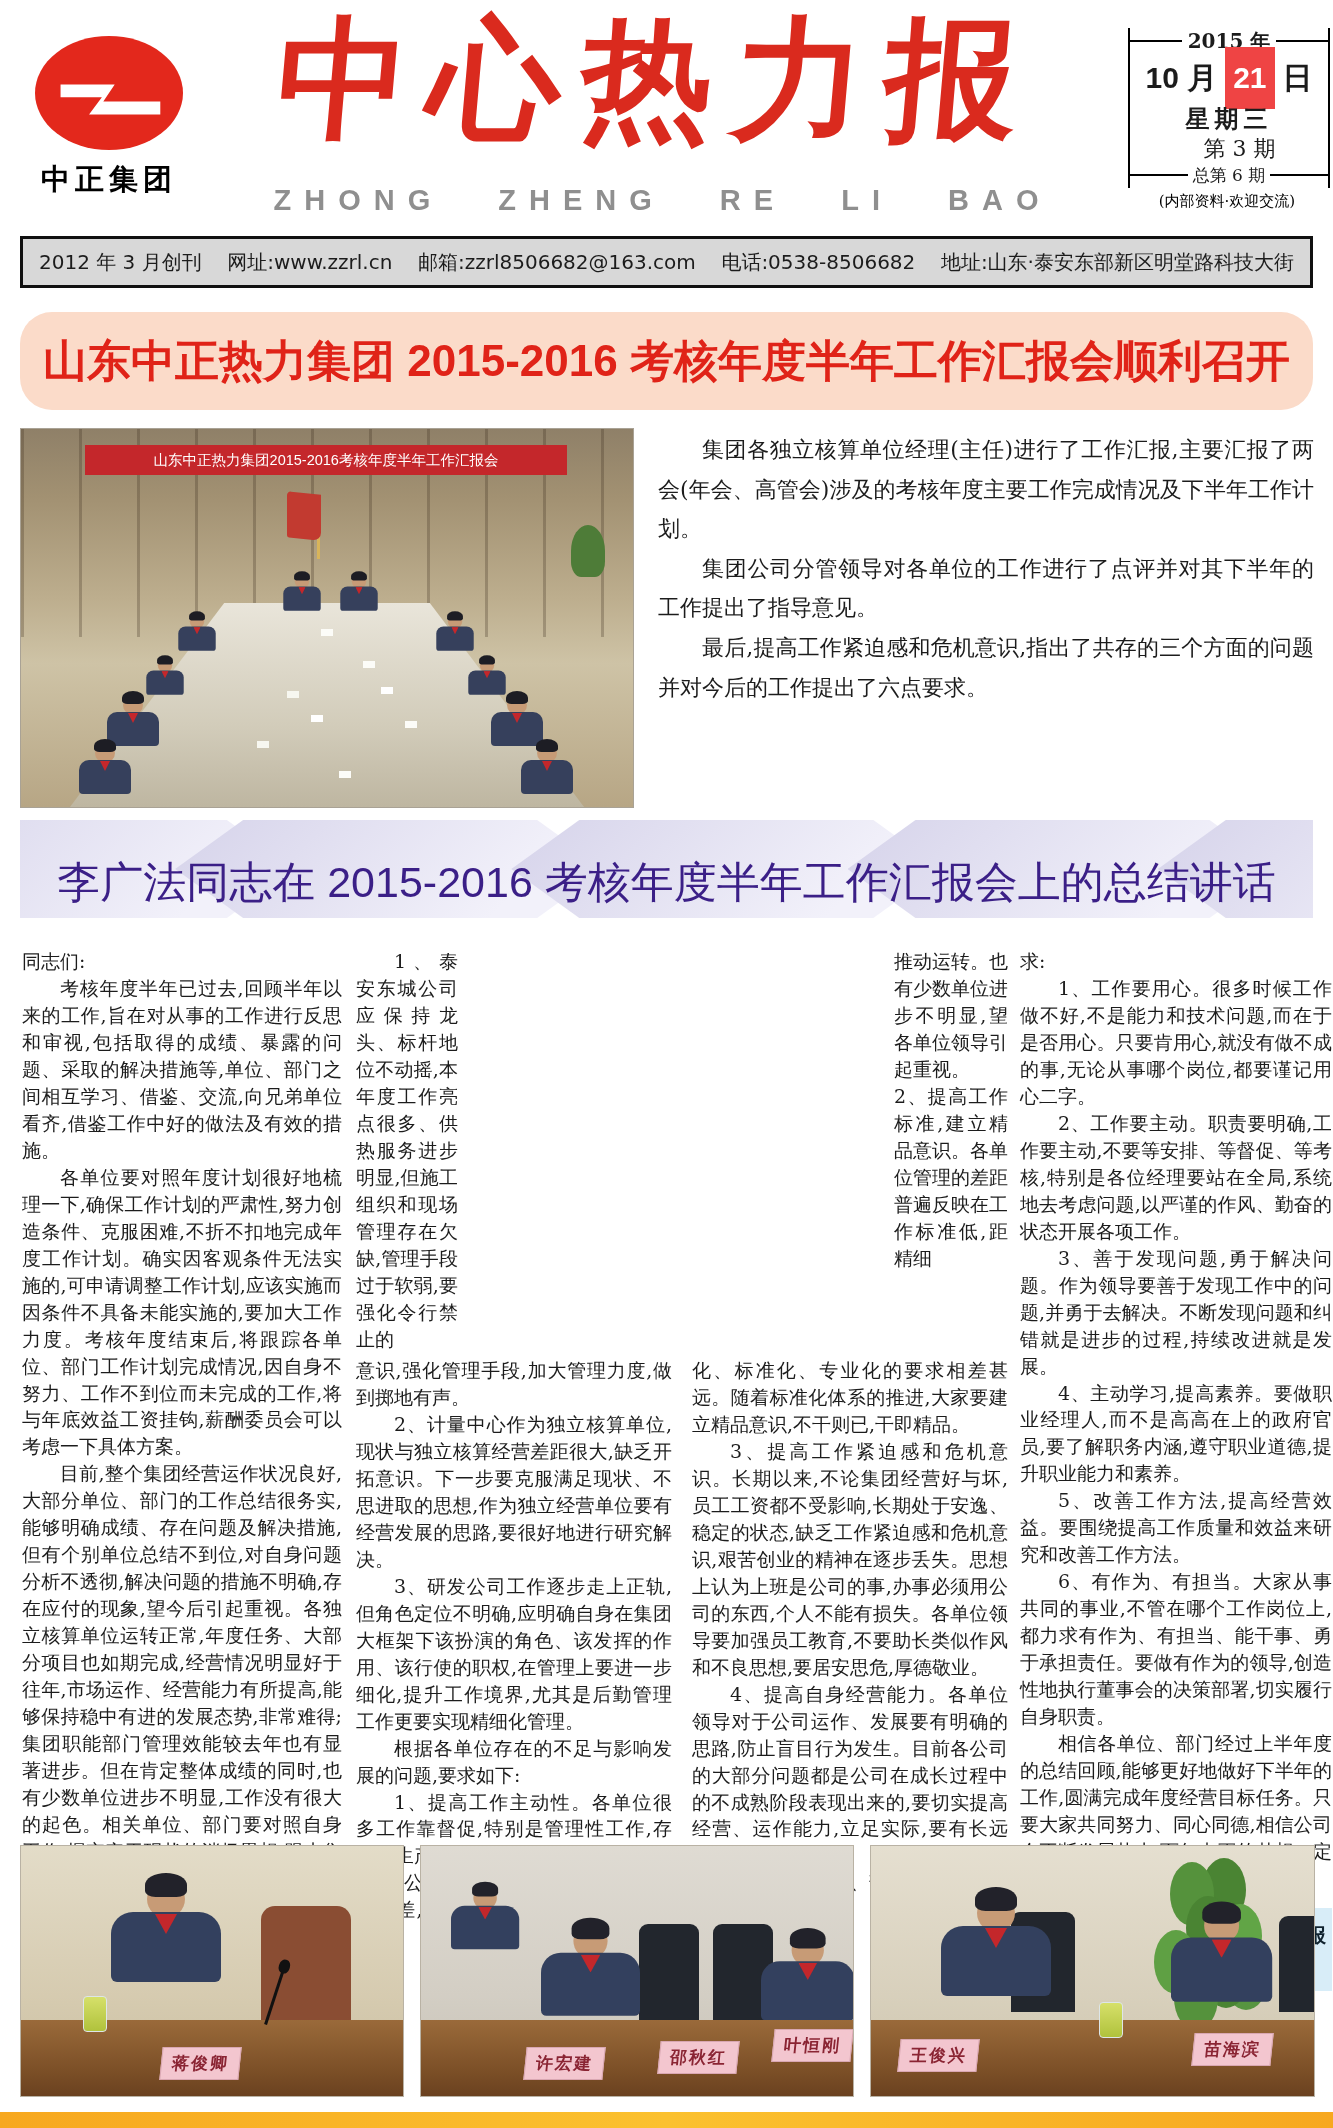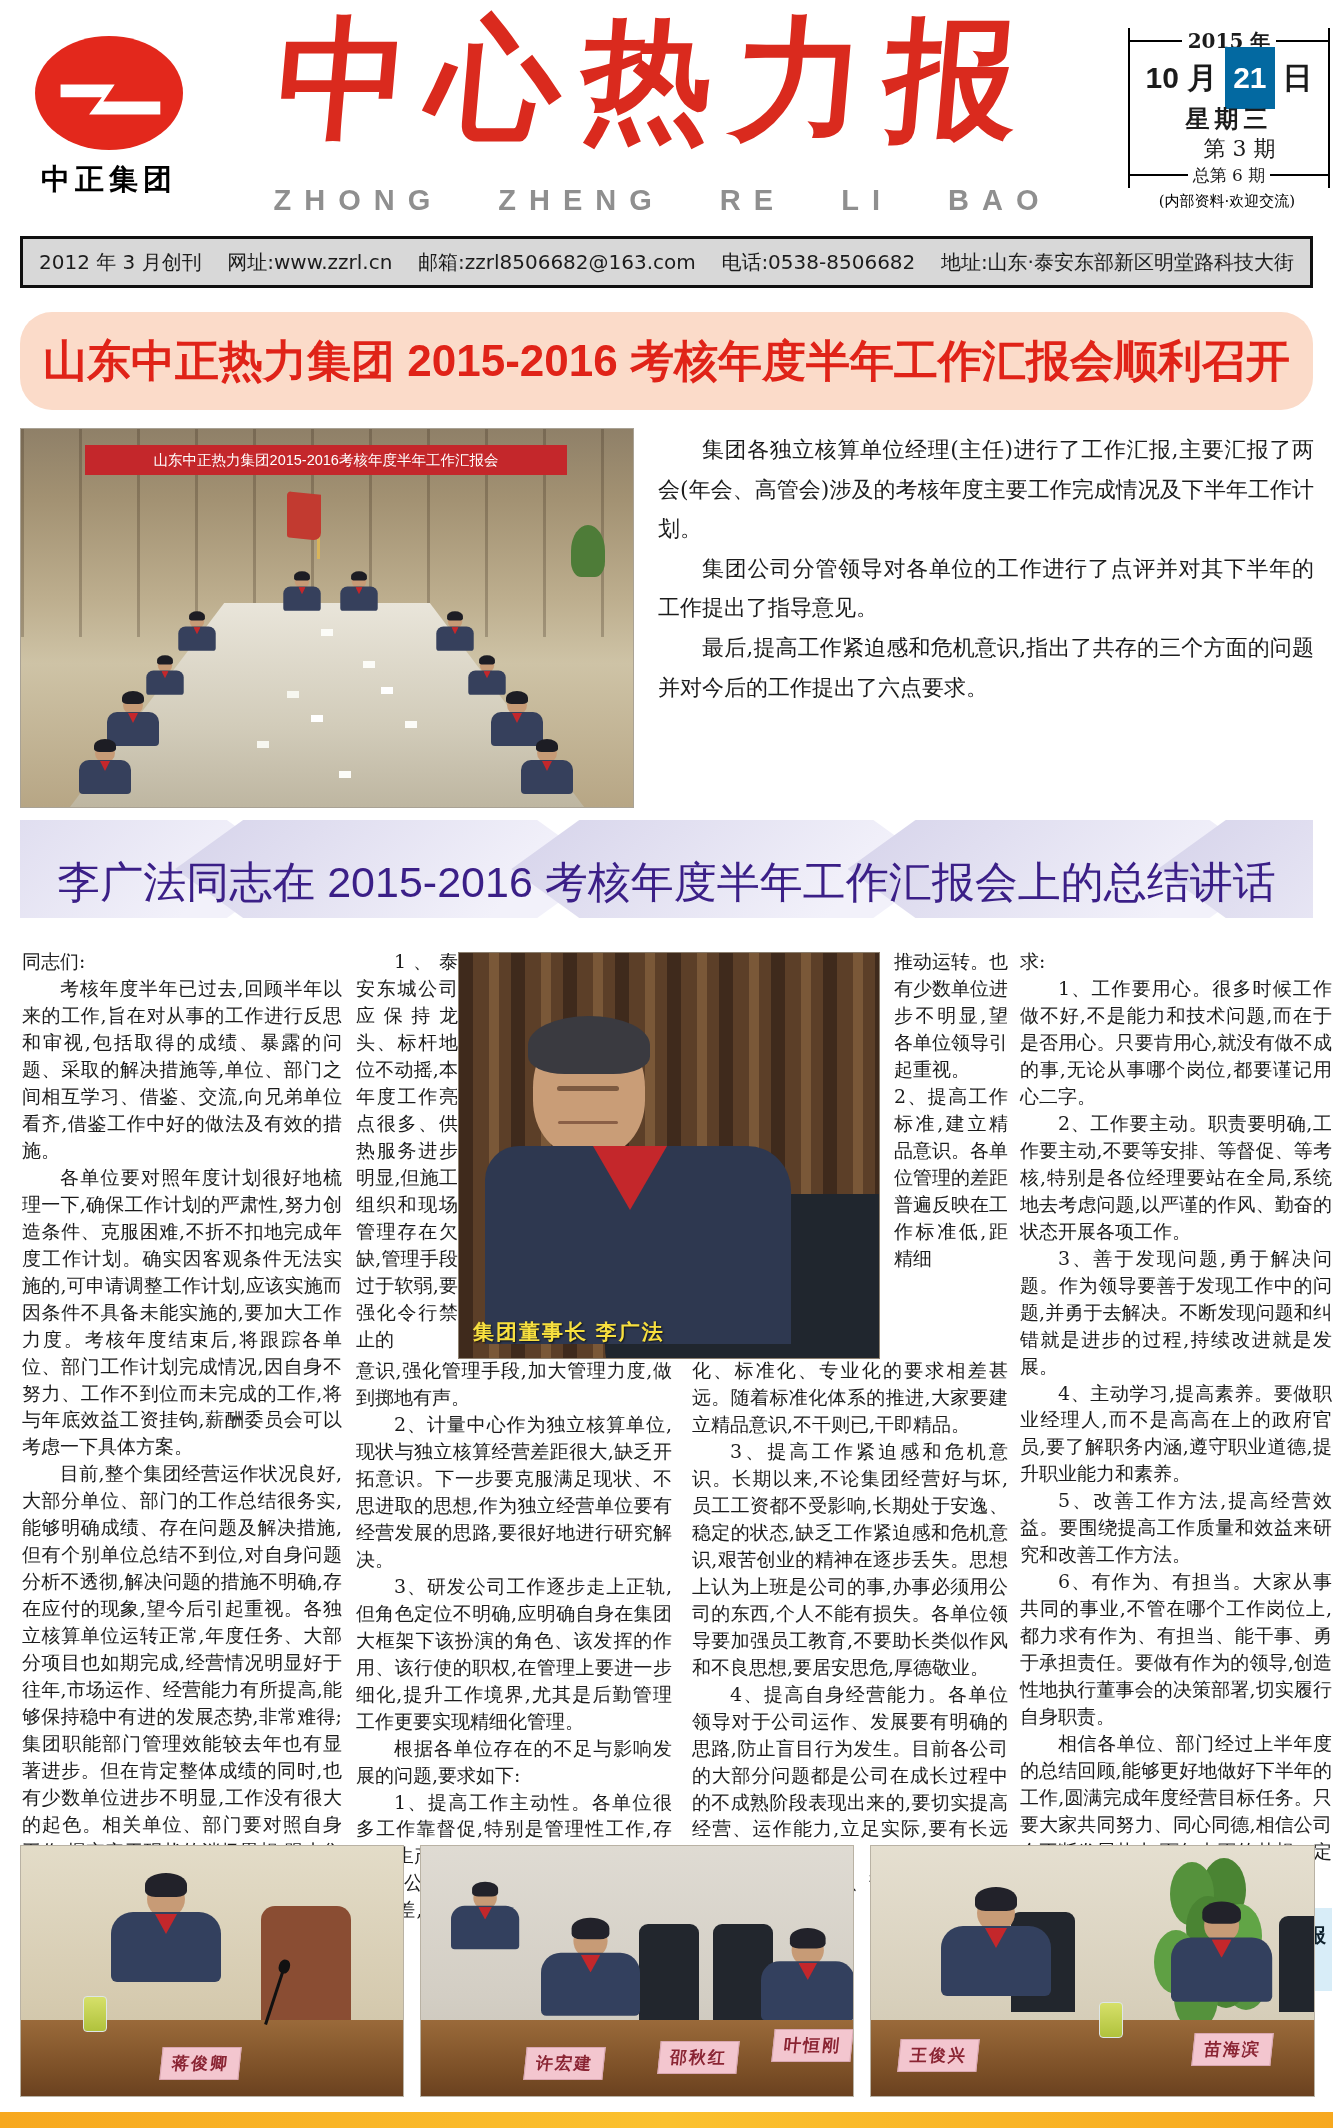--- a/index.html
+++ b/index.html
@@ -15,21 +15,21 @@
   .paper-title{position:absolute;left:205px;top:6px;width:905px;text-align:center;font-size:132px;font-weight:900;
                color:#DA2A1E;letter-spacing:20px;line-height:1.1;transform:skewX(-5deg);white-space:nowrap;}
   .paper-pinyin{position:absolute;left:215px;top:184px;width:895px;text-align:center;color:#8F8F8F;font-weight:bold;
                 font-size:29px;letter-spacing:13px;word-spacing:34px;font-family:"Liberation Sans",sans-serif;white-space:nowrap;}
   .date-box{position:absolute;left:1128px;top:28px;width:198px;border-left:2px solid #000;border-right:2px solid #000;background:#fff;}
   .db-row{display:flex;align-items:center;justify-content:center;}
   .hline{flex:1;height:2px;background:#000;}
   .db-year{height:26px;font-size:20px;font-weight:bold;}
   .db-year span{padding:0 6px;white-space:nowrap;}
   .db-day{height:48px;font-size:30px;font-weight:bold;gap:8px;font-family:"Liberation Sans",sans-serif;}
-  .day-num{background:#0369a1;color:#fff;padding:14px 8px;}
+  .day-num{background:#ef4444;color:#fff;padding:14px 8px;}
   .db-week{height:34px;font-size:24px;font-weight:bold;letter-spacing:5px;}
   .db-issue{height:26px;font-size:22px;padding-left:21px;}
   .db-total{height:26px;font-size:17px;}
   .db-total span{padding:0 5px;white-space:nowrap;}
   .date-note{position:absolute;left:1108px;top:192px;width:238px;text-align:center;font-size:15px;color:#000;white-space:nowrap;}
 
   
   .info-bar{position:absolute;left:20px;top:236px;width:1255px;height:46px;background:#D8D8D8;border:3px solid #101010;
             display:flex;align-items:center;justify-content:space-between;padding:0 16px;font-size:20px;
             font-family:"DejaVu Sans",sans-serif;white-space:nowrap;}
@@ -281,28 +281,20 @@
     <p>1、工作要用心。很多时候工作做不好,不是能力和技术问题,而在于是否用心。只要肯用心,就没有做不成的事,无论从事哪个岗位,都要谨记用心二字。</p>
     <p>2、工作要主动。职责要明确,工作要主动,不要等安排、等督促、等考核,特别是各位经理要站在全局,系统地去考虑问题,以严谨的作风、勤奋的状态开展各项工作。</p>
     <p>3、善于发现问题,勇于解决问题。作为领导要善于发现工作中的问题,并勇于去解决。不断发现问题和纠错就是进步的过程,持续改进就是发展。</p>
     <p>4、主动学习,提高素养。要做职业经理人,而不是高高在上的政府官员,要了解职务内涵,遵守职业道德,提升职业能力和素养。</p>
     <p>5、改善工作方法,提高经营效益。要围绕提高工作质量和效益来研究和改善工作方法。</p>
     <p>6、有作为、有担当。大家从事共同的事业,不管在哪个工作岗位上,都力求有作为、有担当、能干事、勇于承担责任。要做有作为的领导,创造性地执行董事会的决策部署,切实履行自身职责。</p>
     <p>相信各单位、部门经过上半年度的总结回顾,能够更好地做好下半年的工作,圆满完成年度经营目标任务。只要大家共同努力、同心同德,相信公司会不断发展壮大,百年中正的梦想一定会实现。</p>
     <div class="credit">本版集团工会、集团综合部摄影报道</div>
   </div>
 
-  <div class="photo2">
-    <div class="p2-sofa"></div>
-    <div class="p2-person">
-      <div class="p2-head"></div>
-      <div class="p2-body"></div>
-    </div>
-    <div class="p2-caption">集团董事长  李广法</div>
-  </div>
 
   <div class="bphoto bp1">
     <div class="chairback" style="left:240px;top:60px;width:90px;height:130px;background:#8a4d33;border-radius:14px;"></div>
     <div class="person-lg" style="left:90px;top:34px;">
         <div class="hd"></div>
         <div class="bd"></div>
       </div>
     <div class="btable"></div>
     <div class="glass" style="left:62px;bottom:64px;"></div>
     <div class="mic" style="left:252px;bottom:70px;"></div>

